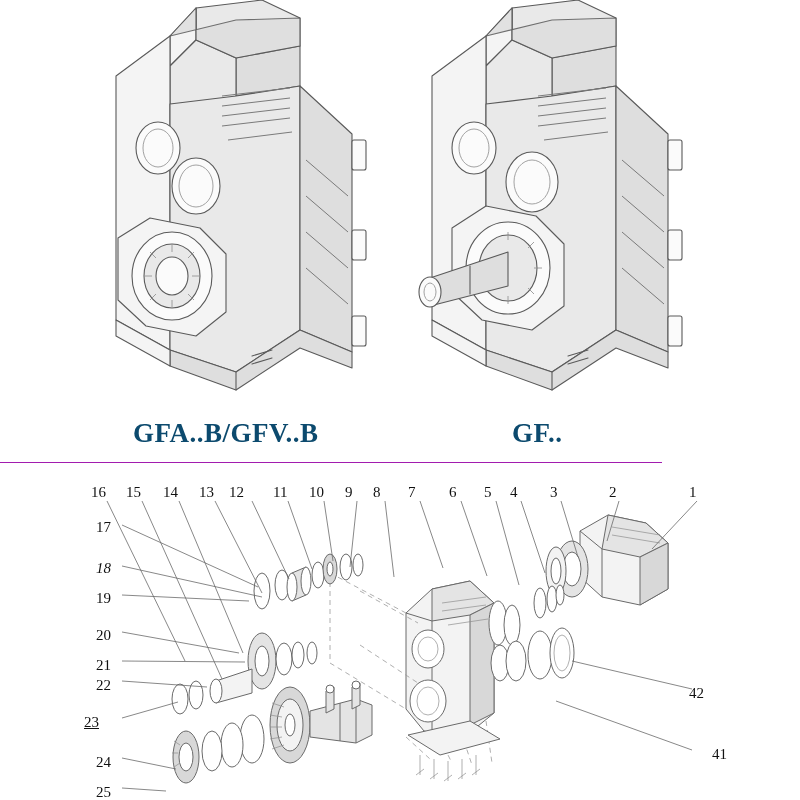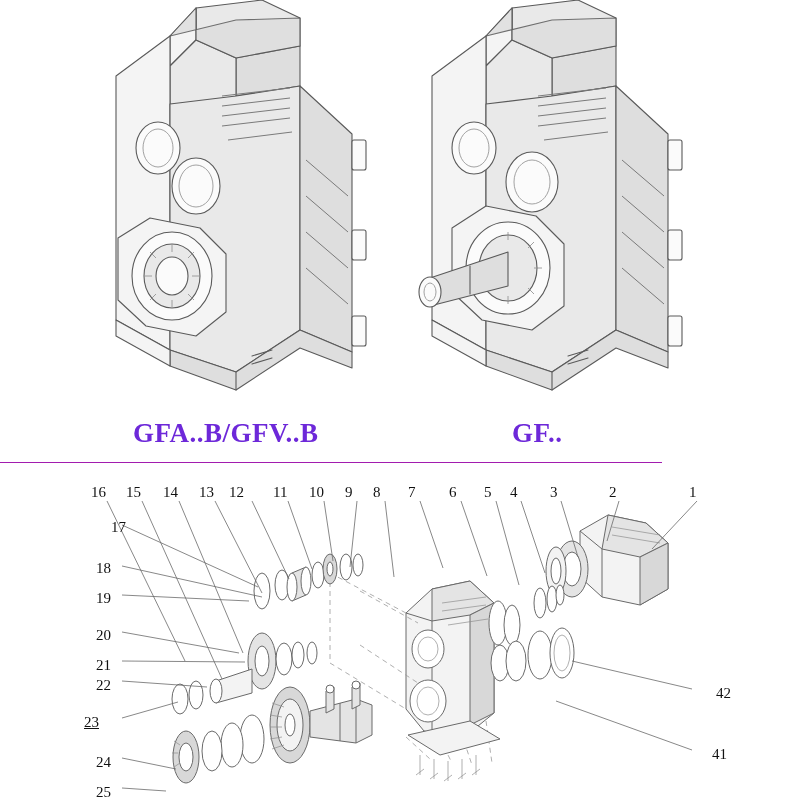--- a/index.html
+++ b/index.html
@@ -34,21 +34,21 @@
     width: 662px;
     height: 338px;
     border-top: 1px solid #a21caf;
   }
   .caption {
     position: absolute;
     font-family: "Liberation Serif", serif;
     font-weight: bold;
     font-size: 27px;
     letter-spacing: 0.5px;
-    color: #6d28d9;
+    color: #0c4a6e;
     white-space: nowrap;
   }
   #caption-left {
     left: 133px;
     top: 418px;
   }
   #caption-right {
     left: 512px;
     top: 418px;
   }
@@ -394,26 +394,26 @@
         <div class="num-label" style="left: 309px; top: 21px;">10</div>
         <div class="num-label" style="left: 345px; top: 21px;">9</div>
         <div class="num-label" style="left: 373px; top: 21px;">8</div>
         <div class="num-label" style="left: 408px; top: 21px;">7</div>
         <div class="num-label" style="left: 449px; top: 21px;">6</div>
         <div class="num-label" style="left: 484px; top: 21px;">5</div>
         <div class="num-label" style="left: 510px; top: 21px;">4</div>
         <div class="num-label" style="left: 550px; top: 21px;">3</div>
         <div class="num-label" style="left: 609px; top: 21px;">2</div>
         <div class="num-label" style="left: 689px; top: 21px;">1</div>
-        <div class="num-label" style="left: 96px; top: 56px; margin-left: 15px;">17</div>
-        <div class="num-label" style="left: 96px; top: 97px;">18</div>
+        <div class="num-label" style="left: 96px; top: 56px;">17</div>
+        <div class="num-label" style="left: 96px; top: 97px; font-style: italic;">18</div>
         <div class="num-label" style="left: 96px; top: 127px;">19</div>
         <div class="num-label" style="left: 96px; top: 164px;">20</div>
         <div class="num-label" style="left: 96px; top: 194px;">21</div>
         <div class="num-label" style="left: 96px; top: 214px;">22</div>
         <div class="num-label" style="left: 84px; top: 251px; text-decoration: underline;">23</div>
         <div class="num-label" style="left: 96px; top: 291px;">24</div>
         <div class="num-label" style="left: 96px; top: 321px;">25</div>
-        <div class="num-label" style="left: 689px; top: 222px; margin-left: 27px;">42</div>
+        <div class="num-label" style="left: 689px; top: 222px;">42</div>
         <div class="num-label" style="left: 689px; top: 283px; margin-left: 23px;">41</div>
       </div>
   </div>
 </div>
 
 </body></html>

